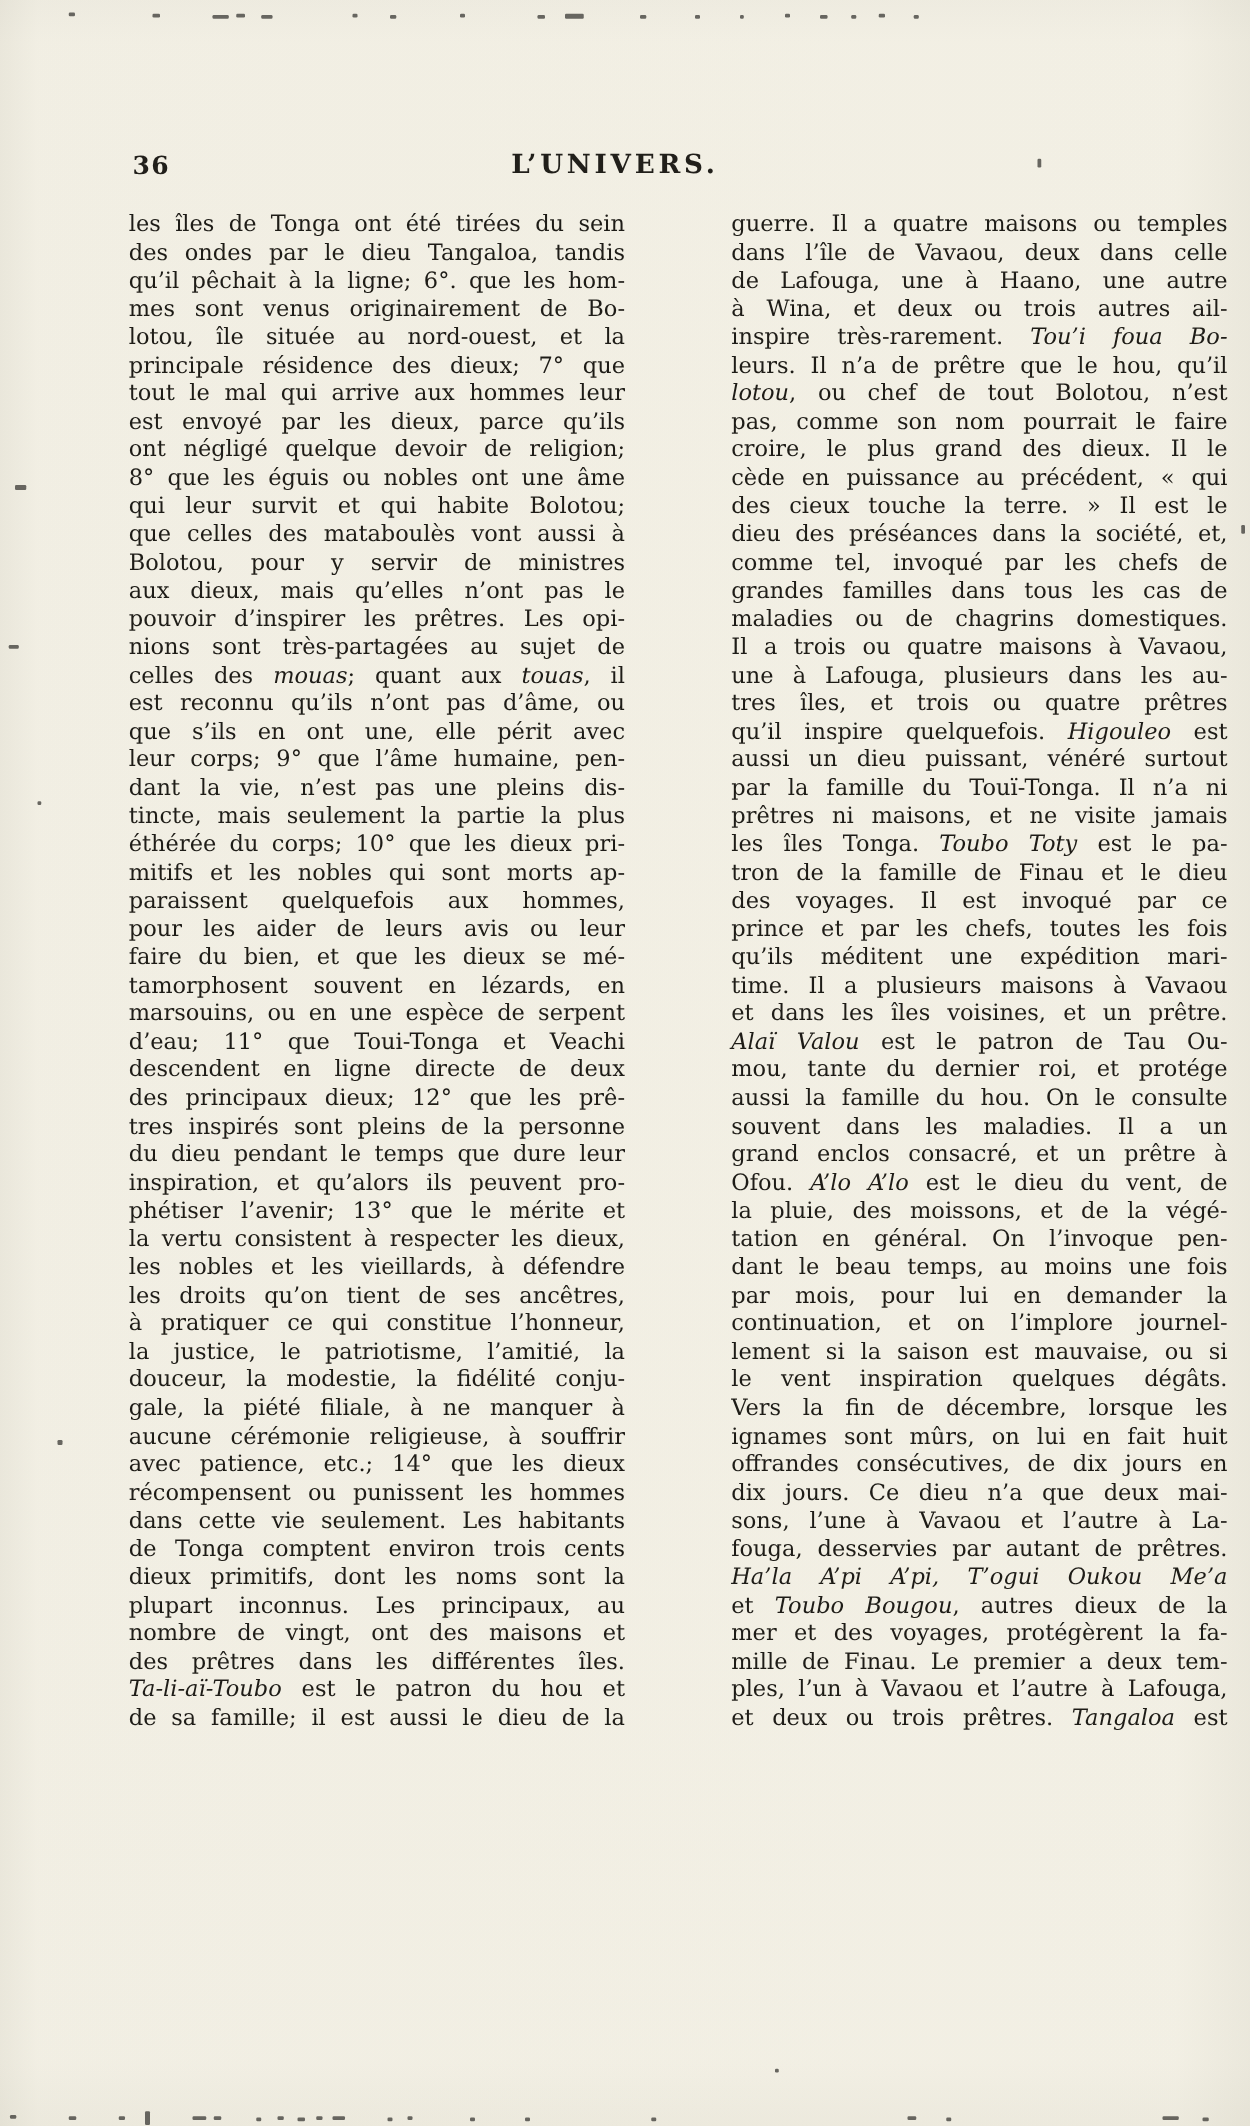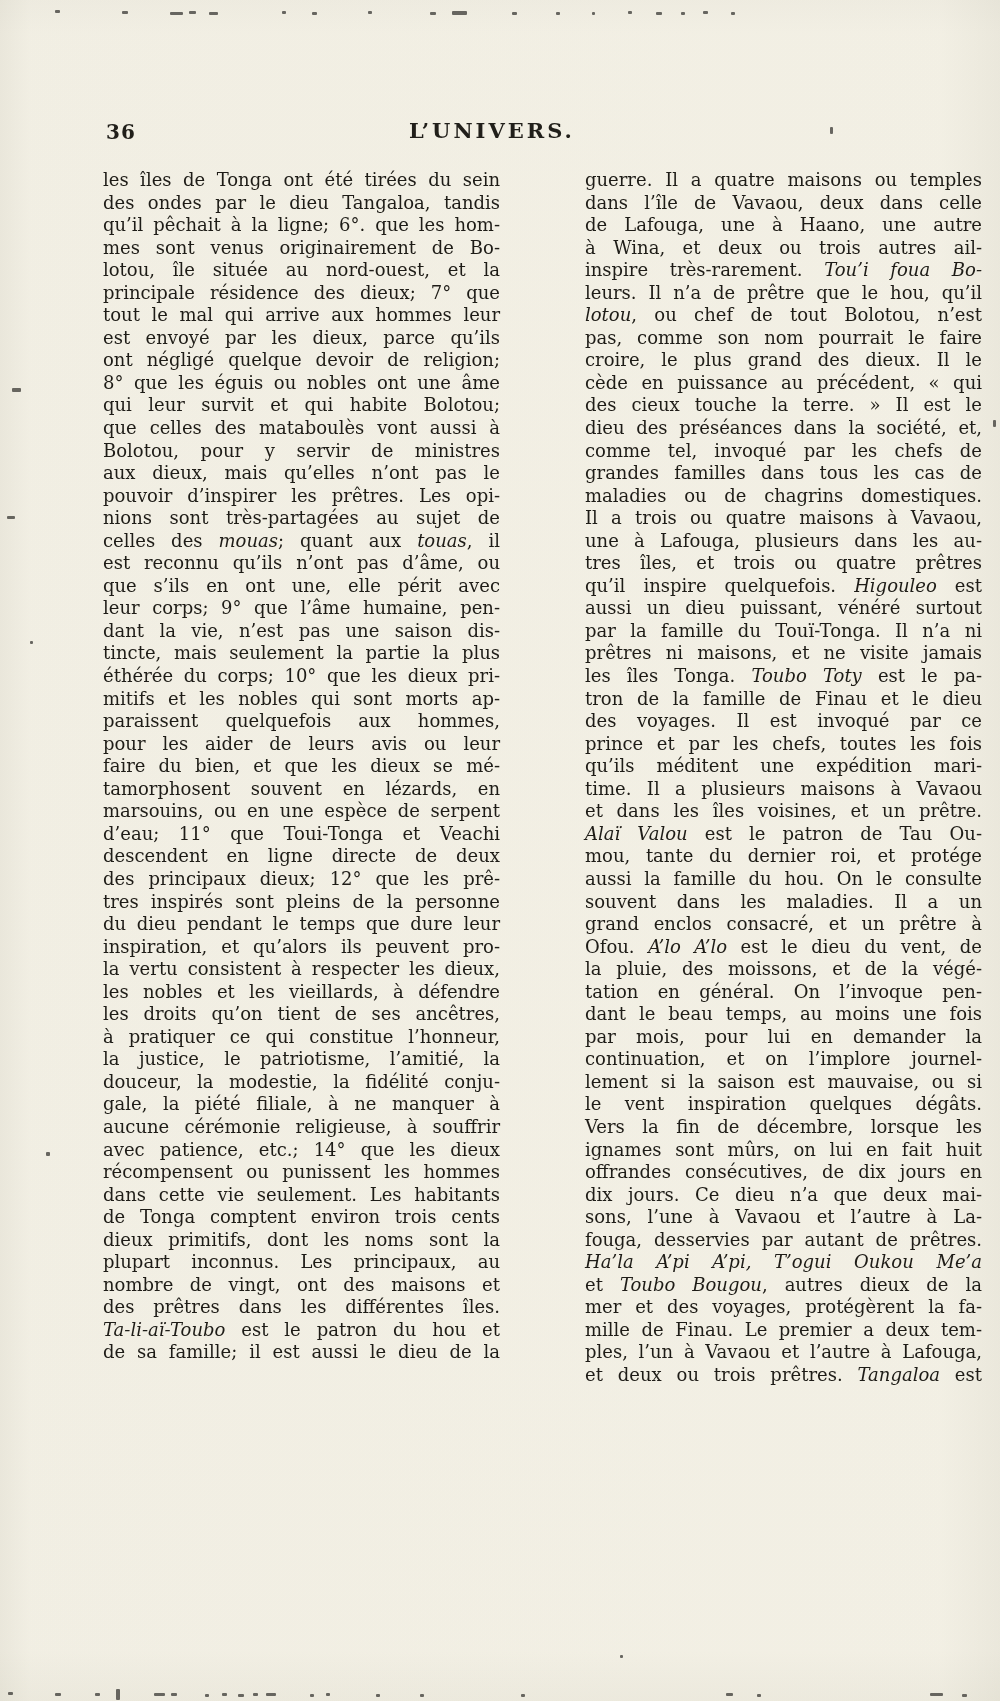--- a/index.html
+++ b/index.html
@@ -55,35 +55,36 @@
       <div class="tline"><span>qui leur survit et qui habite Bolotou;</span></div>
       <div class="tline"><span>que celles des mataboulès vont aussi à</span></div>
       <div class="tline"><span>Bolotou, pour y servir de ministres</span></div>
       <div class="tline"><span>aux dieux, mais qu’elles n’ont pas le</span></div>
       <div class="tline"><span>pouvoir d’inspirer les prêtres. Les opi-</span></div>
       <div class="tline"><span>nions sont très-partagées au sujet de</span></div>
       <div class="tline"><span>celles des </span><em>mouas</em><span>; quant aux </span><em>touas</em><span>, il</span></div>
       <div class="tline"><span>est reconnu qu’ils n’ont pas d’âme, ou</span></div>
       <div class="tline"><span>que s’ils en ont une, elle périt avec</span></div>
       <div class="tline"><span>leur corps; 9° que l’âme humaine, pen-</span></div>
-      <div class="tline"><span>dant la vie, n’est pas une saison dis-</span></div>
+      <div class="tline"><span>dant la vie, n’est pas une pleins dis-</span></div>
       <div class="tline"><span>tincte, mais seulement la partie la plus</span></div>
       <div class="tline"><span>éthérée du corps; 10° que les dieux pri-</span></div>
       <div class="tline"><span>mitifs et les nobles qui sont morts ap-</span></div>
       <div class="tline"><span>paraissent quelquefois aux hommes,</span></div>
       <div class="tline"><span>pour les aider de leurs avis ou leur</span></div>
       <div class="tline"><span>faire du bien, et que les dieux se mé-</span></div>
       <div class="tline"><span>tamorphosent souvent en lézards, en</span></div>
       <div class="tline"><span>marsouins, ou en une espèce de serpent</span></div>
       <div class="tline"><span>d’eau; 11° que Toui-Tonga et Veachi</span></div>
       <div class="tline"><span>descendent en ligne directe de deux</span></div>
       <div class="tline"><span>des principaux dieux; 12° que les prê-</span></div>
       <div class="tline"><span>tres inspirés sont pleins de la personne</span></div>
       <div class="tline"><span>du dieu pendant le temps que dure leur</span></div>
       <div class="tline"><span>inspiration, et qu’alors ils peuvent pro-</span></div>
+      <div class="tline"><span>phétiser l’avenir; 13° que le mérite et</span></div>
       <div class="tline"><span>la vertu consistent à respecter les dieux,</span></div>
       <div class="tline"><span>les nobles et les vieillards, à défendre</span></div>
       <div class="tline"><span>les droits qu’on tient de ses ancêtres,</span></div>
       <div class="tline"><span>à pratiquer ce qui constitue l’honneur,</span></div>
       <div class="tline"><span>la justice, le patriotisme, l’amitié, la</span></div>
       <div class="tline"><span>douceur, la modestie, la fidélité conju-</span></div>
       <div class="tline"><span>gale, la piété filiale, à ne manquer à</span></div>
       <div class="tline"><span>aucune cérémonie religieuse, à souffrir</span></div>
       <div class="tline"><span>avec patience, etc.; 14° que les dieux</span></div>
       <div class="tline"><span>récompensent ou punissent les hommes</span></div>

